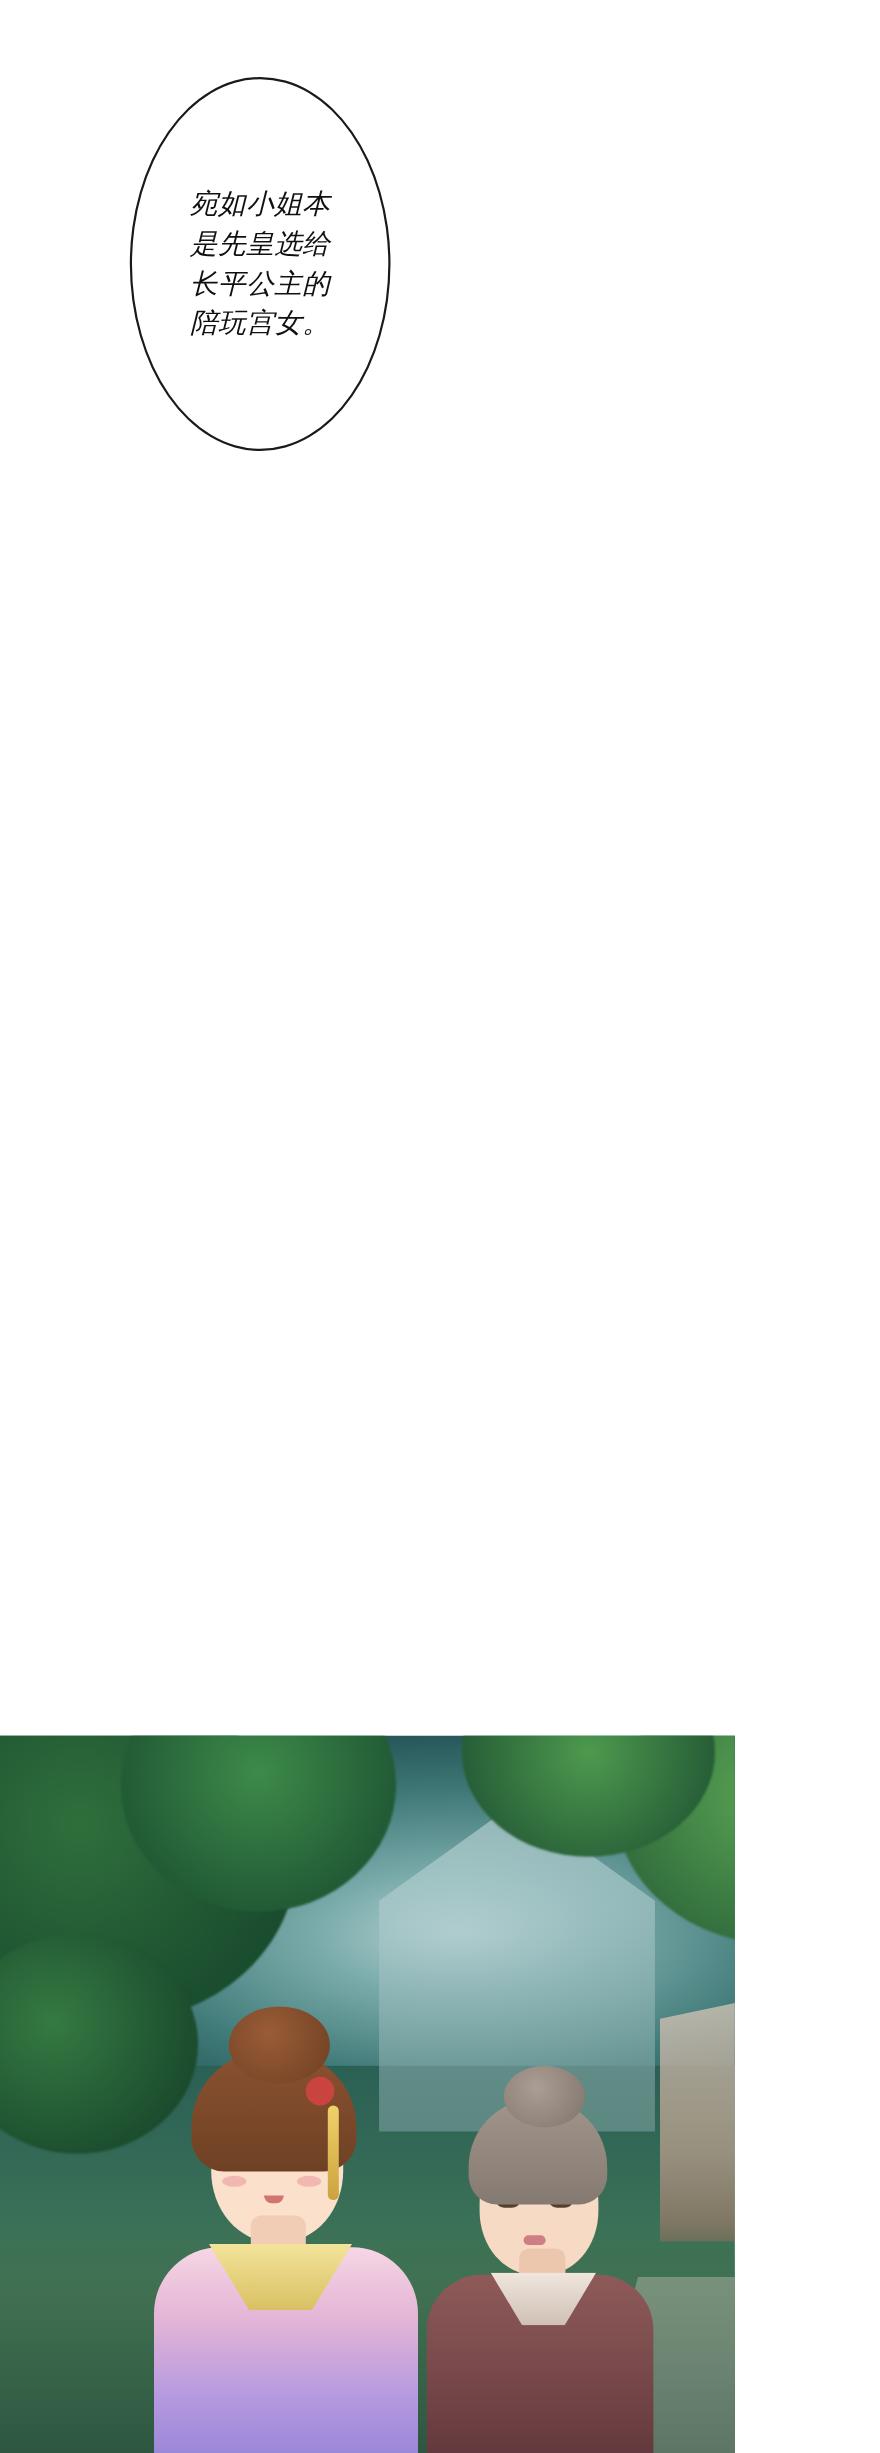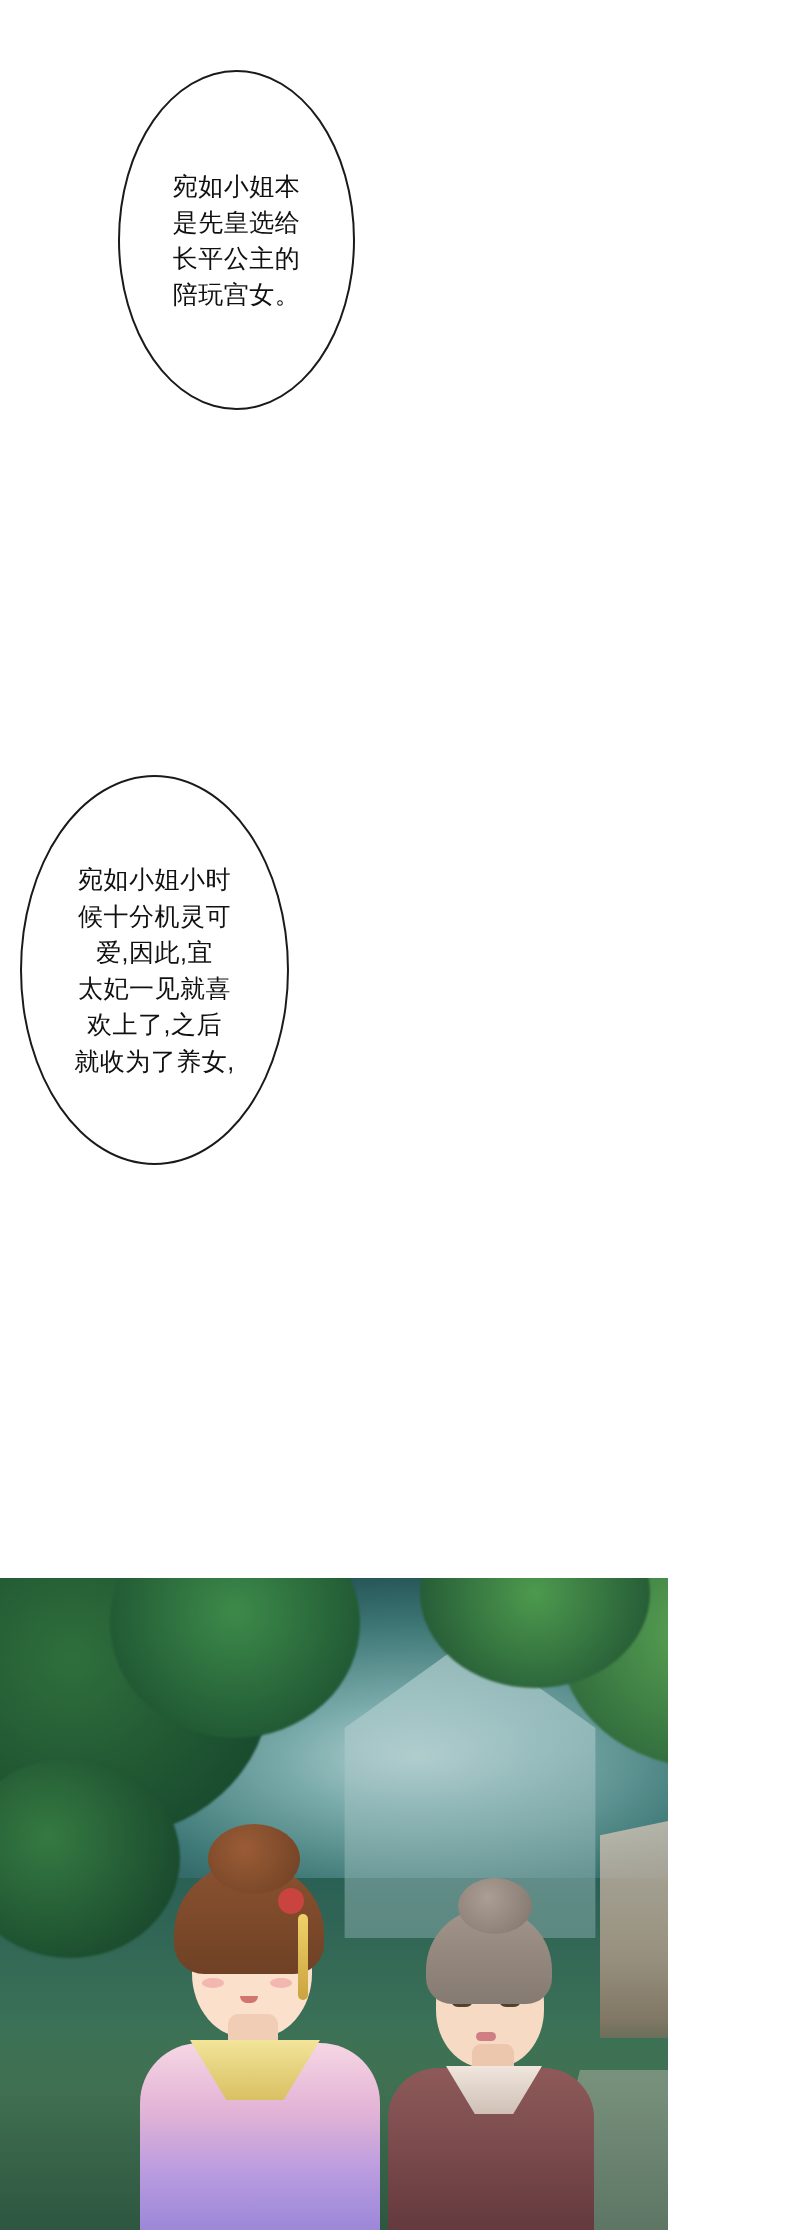--- a/index.html
+++ b/index.html
@@ -9,20 +9,21 @@
   }
   body {
     font-family: "Liberation Sans", sans-serif;
   }
   .page {
     position: relative;
     width: 668px;
     height: 2230px;
     overflow: hidden;
     background: #fdfdfd;
+    font-style: italic;
   }
   
   .panel-white {
     position: absolute;
     left: 0;
     top: 0;
     width: 800px;
     height: 1630px;
     background: #ffffff;
   }
@@ -261,28 +262,20 @@
   <div class="panel-white"></div>
 
   <div class="bubble" id="bubble1">
     <div class="txt">宛如小姐本
 是先皇选给
 长平公主的
 陪玩宫女。</div>
   </div>
 
 
-  <div class="bubble" id="bubble3">
-    <div class="txt">宛如小姐小时
-候十分机灵可
-爱,因此,宜
-太妃一见就喜
-欢上了,之后
-就收为了养女,</div>
-  </div>
 
 
   <div class="panel-art">
     <div class="art-sky"></div>
     <div class="art-building"></div>
     <div class="art-building2"></div>
 
     <div class="foliage f1"></div>
     <div class="foliage f2"></div>
     <div class="foliage f3"></div>

